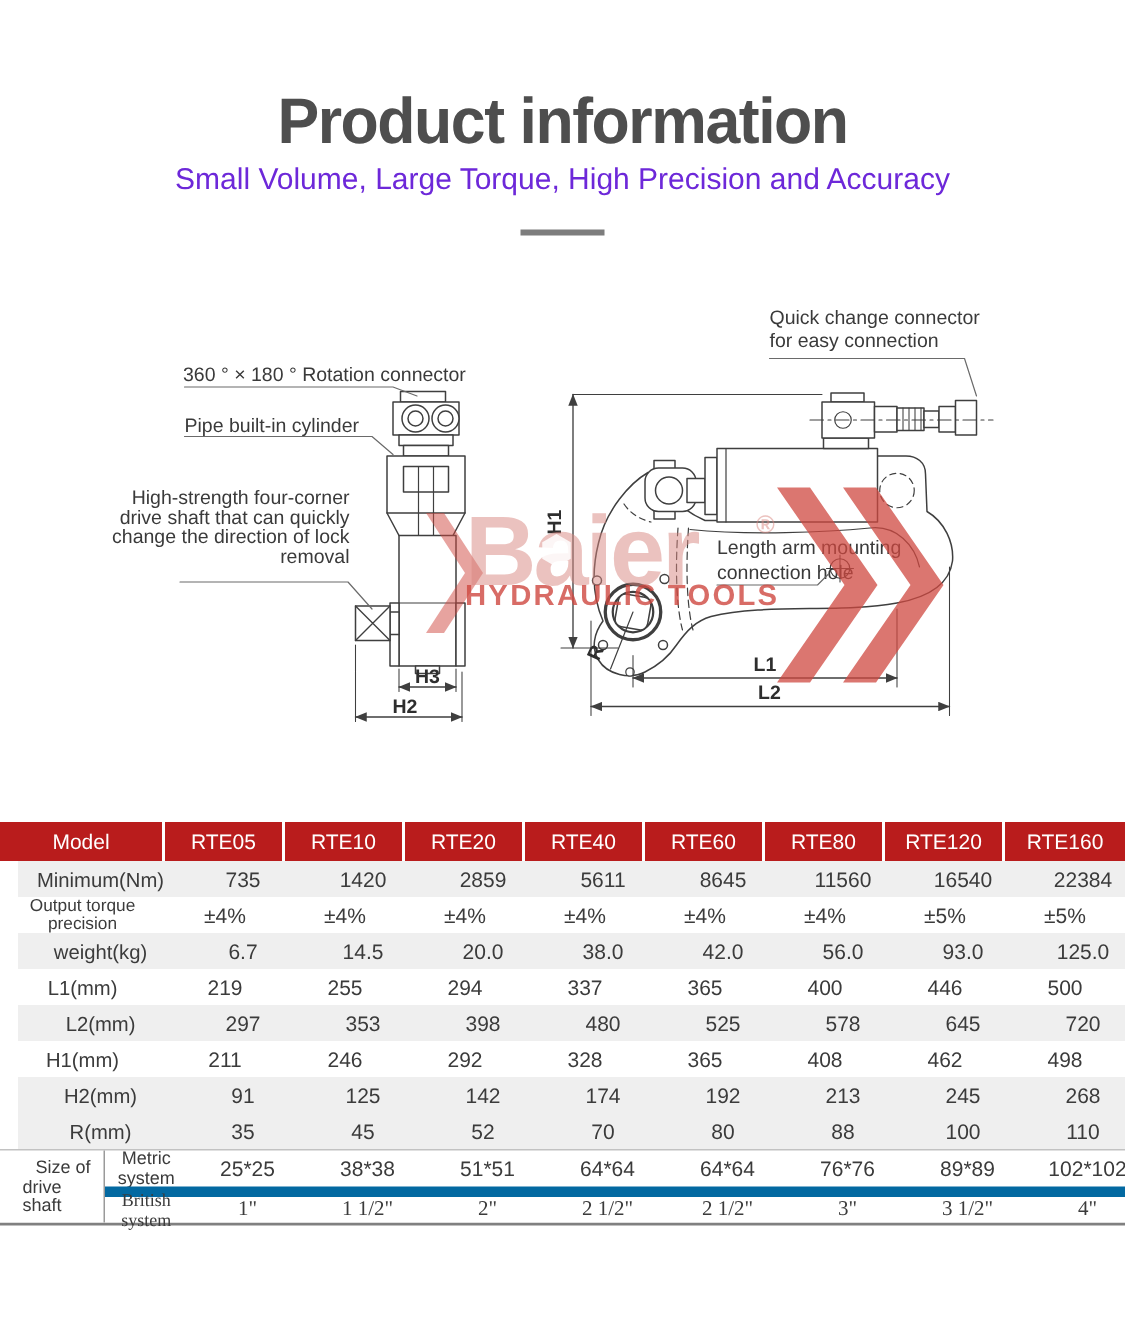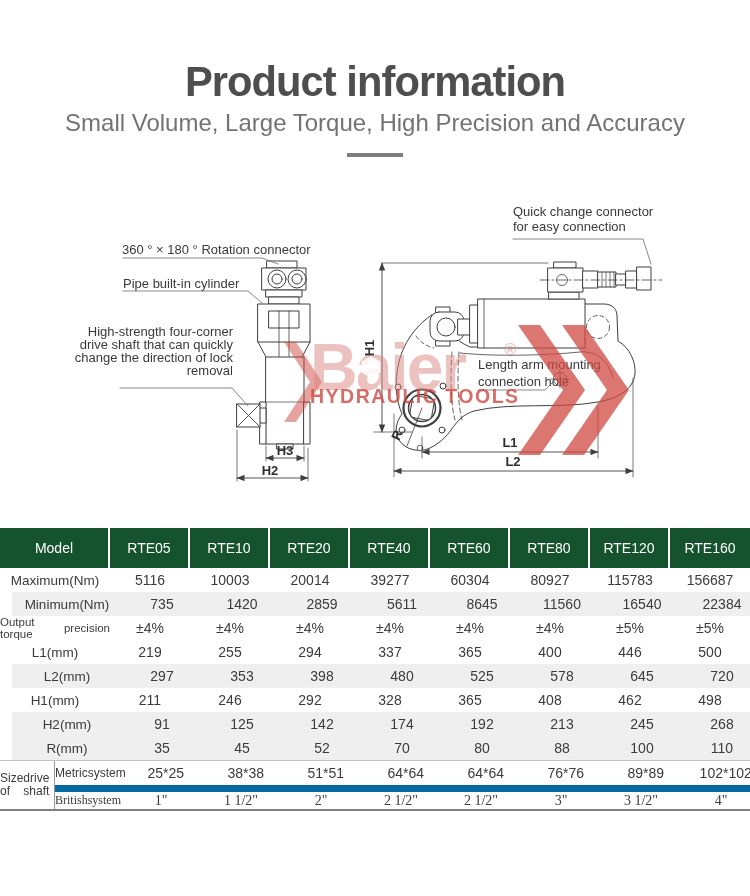--- a/index.html
+++ b/index.html
@@ -2,44 +2,44 @@
 <html><head>
 <meta charset="utf-8">
 <style>
   html,body{margin:0;padding:0;background:#fff;}
   .page{position:relative;width:750px;height:896px;background:#fff;overflow:hidden;
         font-family:"Liberation Sans",sans-serif;}
   
   .title{position:absolute;top:57px;left:0;right:0;text-align:center;
          font-size:43px;font-weight:bold;color:#4e4e4e;letter-spacing:-1px;transform:scaleX(.97);}
   .subtitle{position:absolute;top:109px;left:0;right:0;text-align:center;
-            font-size:24px;color:#737373;}
+            font-size:20px;color:#6d28d9;}
   .divider{position:absolute;top:153px;left:347px;width:56px;height:4px;background:#7d7d7d;}
   
   .diagram{position:absolute;top:195px;left:0;}
   .ann{font-size:13px;fill:#3a3a3a;stroke:none;}
   .dim{font-size:13px;font-weight:bold;fill:#2e2e2e;stroke:none;}
   .wm-brand{font-size:66px;font-weight:bold;letter-spacing:-2px;stroke:none;}
   .wm-reg{font-size:17px;font-weight:bold;stroke:none;}
   .wm-tag{font-size:19.5px;font-weight:bold;letter-spacing:1.5px;stroke:none;}
   
   .spec-table{position:absolute;top:528px;left:0;width:750px;border-bottom:2px solid #808080;}
-  .thead{display:flex;height:40px;background:#14532d;}
+  .thead{display:flex;height:26px;background:#b91c1c;margin-top:20px;}
   .hcell{box-sizing:border-box;flex:0 0 80px;display:flex;align-items:center;justify-content:center;
          color:#fff;font-size:14px;border-right:2px solid #fff;}
   .hcell.wide{flex:0 0 110px;}
   .hcell:last-child{border-right:none;}
   .trow{display:flex;height:24px;background:#fff;}
   .trow.shade{background:#efefef;margin-left:12px;}
   .tcell{box-sizing:border-box;flex:0 0 80px;display:flex;align-items:center;justify-content:center;
          font-size:14px;color:#3b3b3b;}
   .tcell.label{flex:0 0 110px;font-size:13.5px;}
-  .tcell.two-line,.tcell.syslabel,.drive-group{line-height:1.05;justify-content:center;}
+  .tcell.two-line,.tcell.syslabel,.drive-group{flex-direction:column;line-height:1.05;justify-content:center;}
   .tcell.two-line{font-size:11.5px;}
-  .drive{display:flex;border-top:1px solid #c2c2c2;background:#fff;}
+  .drive{display:flex;border-top:1px solid #c2c2c2;background:#fff;padding-left:15px;}
   .drive-group{box-sizing:border-box;flex:0 0 55px;display:flex;align-items:center;
                font-size:12px;color:#3b3b3b;border-right:1px solid #9a9a9a;}
   .drive-rows{flex:1;display:flex;flex-direction:column;}
   .drive-row{box-sizing:border-box;display:flex;height:24px;}
   .drive-row.second{border-top:7px solid #0369a1;font-family:Liberation Serif, serif;}
   .tcell.syslabel{flex:0 0 55px;font-size:12px;}
   .vals{display:flex;}
 </style>
 </head>
 <body>
@@ -197,31 +197,20 @@
         <div class="hcell">RTE05</div>
         <div class="hcell">RTE10</div>
         <div class="hcell">RTE20</div>
         <div class="hcell">RTE40</div>
         <div class="hcell">RTE60</div>
         <div class="hcell">RTE80</div>
         <div class="hcell">RTE120</div>
         <div class="hcell">RTE160</div>
       </div>
     <div>
-        <div class="trow">
-          <div class="tcell label">Maximum(Nm)</div>
-          <div class="tcell">5116</div>
-          <div class="tcell">10003</div>
-          <div class="tcell">20014</div>
-          <div class="tcell">39277</div>
-          <div class="tcell">60304</div>
-          <div class="tcell">80927</div>
-          <div class="tcell">115783</div>
-          <div class="tcell">156687</div>
-        </div>
         <div class="trow shade">
           <div class="tcell label">Minimum(Nm)</div>
           <div class="tcell">735</div>
           <div class="tcell">1420</div>
           <div class="tcell">2859</div>
           <div class="tcell">5611</div>
           <div class="tcell">8645</div>
           <div class="tcell">11560</div>
           <div class="tcell">16540</div>
           <div class="tcell">22384</div>
@@ -232,20 +221,31 @@
             <div>precision</div>
           </div>
           <div class="tcell">±4%</div>
           <div class="tcell">±4%</div>
           <div class="tcell">±4%</div>
           <div class="tcell">±4%</div>
           <div class="tcell">±4%</div>
           <div class="tcell">±4%</div>
           <div class="tcell">±5%</div>
           <div class="tcell">±5%</div>
+        </div>
+        <div class="trow shade">
+          <div class="tcell label">weight(kg)</div>
+          <div class="tcell">6.7</div>
+          <div class="tcell">14.5</div>
+          <div class="tcell">20.0</div>
+          <div class="tcell">38.0</div>
+          <div class="tcell">42.0</div>
+          <div class="tcell">56.0</div>
+          <div class="tcell">93.0</div>
+          <div class="tcell">125.0</div>
         </div>
         <div class="trow">
           <div class="tcell label">L1(mm)</div>
           <div class="tcell">219</div>
           <div class="tcell">255</div>
           <div class="tcell">294</div>
           <div class="tcell">337</div>
           <div class="tcell">365</div>
           <div class="tcell">400</div>
           <div class="tcell">446</div>

